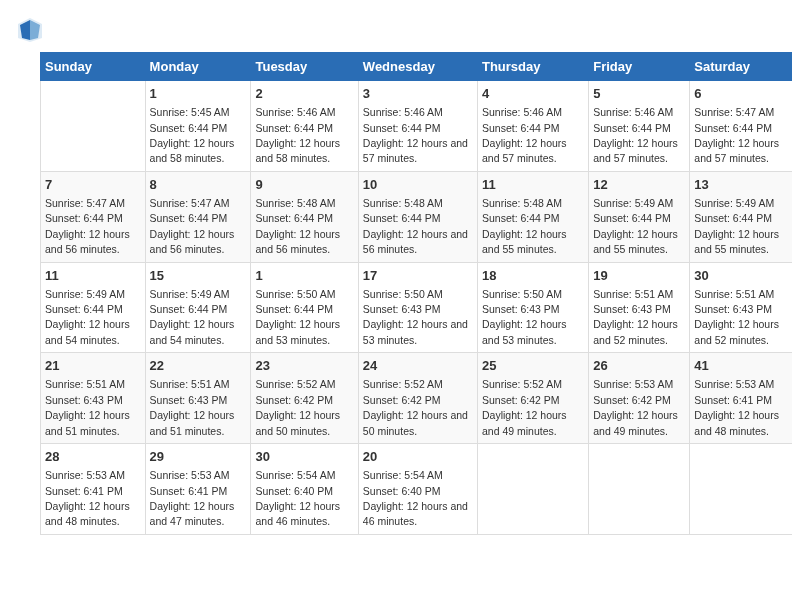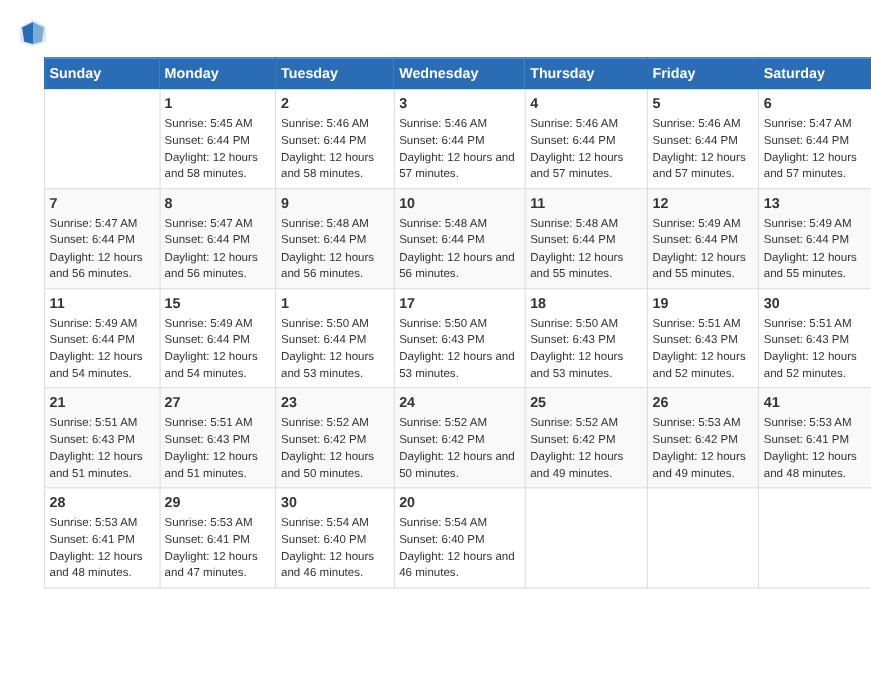--- a/index.html
+++ b/index.html
@@ -201,21 +201,21 @@
         <td><span class="day-number">30</span>
           <span class="day-detail">Sunrise: 5:51 AM</span><br>
           <span class="day-detail">Sunset: 6:43 PM</span><br>
           <span class="day-detail">Daylight: 12 hours and 52 minutes.</span></td>
       </tr>
       <tr>
         <td><span class="day-number">21</span>
           <span class="day-detail">Sunrise: 5:51 AM</span><br>
           <span class="day-detail">Sunset: 6:43 PM</span><br>
           <span class="day-detail">Daylight: 12 hours and 51 minutes.</span></td>
-        <td><span class="day-number">27</span>
+        <td><span class="day-number">22</span>
           <span class="day-detail">Sunrise: 5:51 AM</span><br>
           <span class="day-detail">Sunset: 6:43 PM</span><br>
           <span class="day-detail">Daylight: 12 hours and 51 minutes.</span></td>
         <td><span class="day-number">23</span>
           <span class="day-detail">Sunrise: 5:52 AM</span><br>
           <span class="day-detail">Sunset: 6:42 PM</span><br>
           <span class="day-detail">Daylight: 12 hours and 50 minutes.</span></td>
         <td><span class="day-number">24</span>
           <span class="day-detail">Sunrise: 5:52 AM</span><br>
           <span class="day-detail">Sunset: 6:42 PM</span><br>

